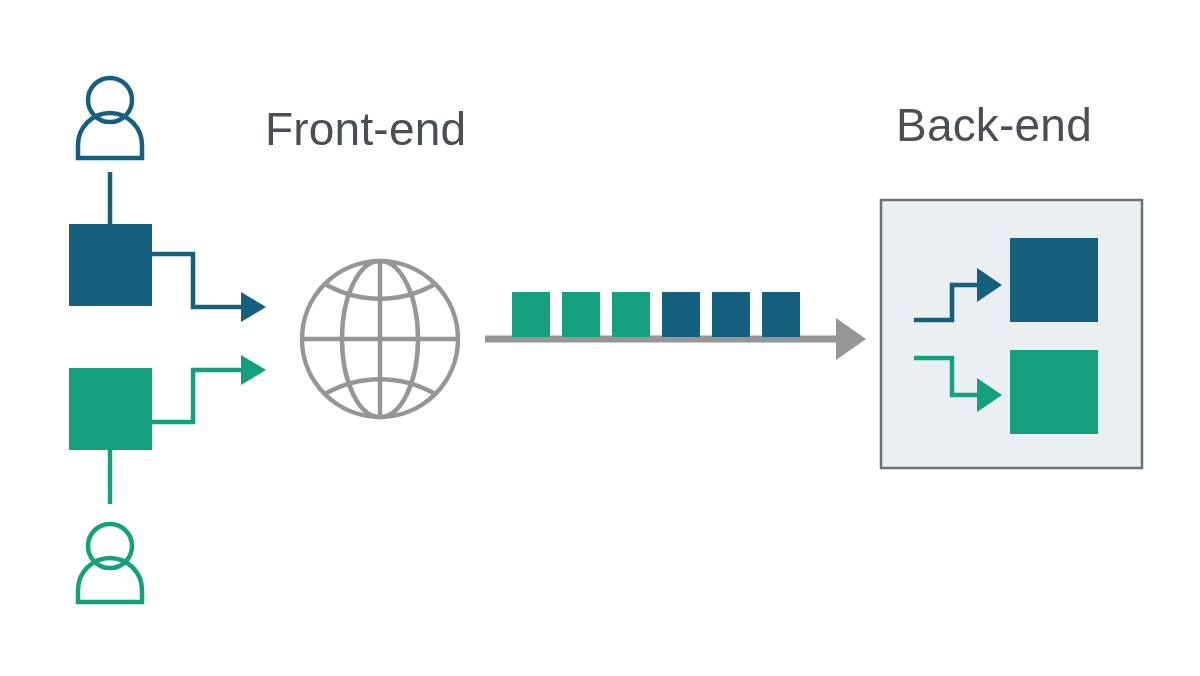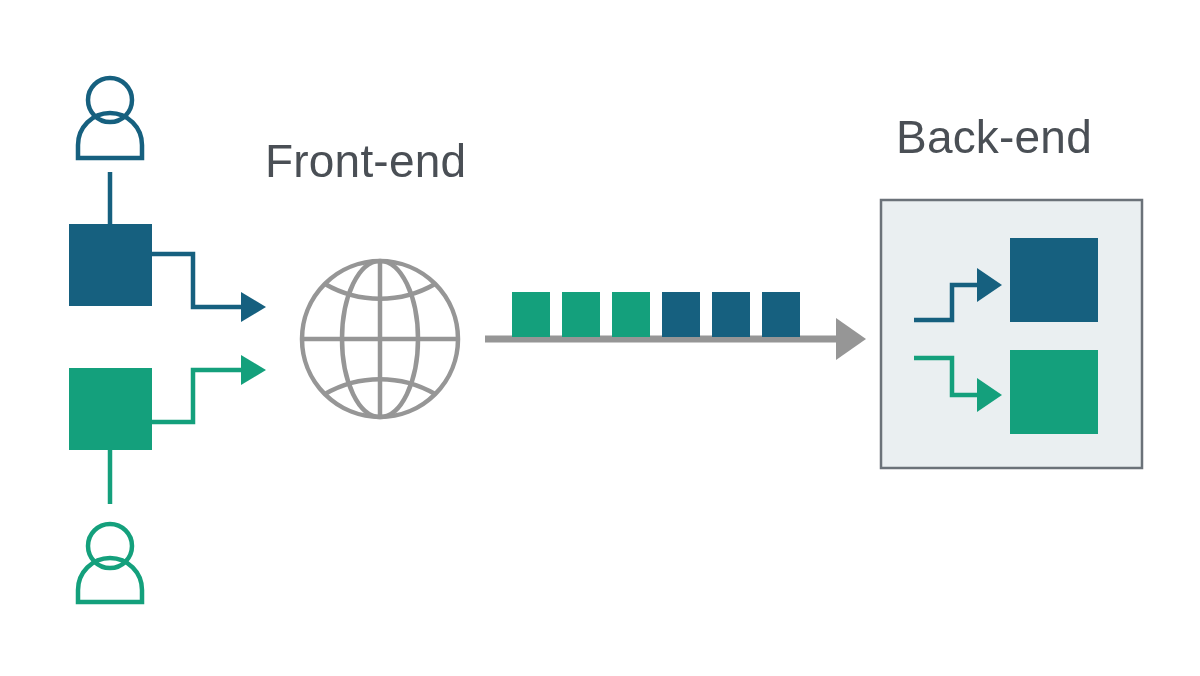--- a/index.html
+++ b/index.html
@@ -31,25 +31,24 @@
     font-size: 46px;
     font-weight: 400;
     color: #4a4f55;
     letter-spacing: 0.2px;
     white-space: nowrap;
     line-height: 1;
   }
   #label-front-end {
     left: 265px;
     top: 106px;
-    margin-top: 32px;
   }
   #label-back-end {
     left: 896px;
-    top: 114px;
+    top: 102px;
   }
 </style>
 </head>
 <body>
 
 <div id="canvas">
 
   <svg id="diagram-svg" viewBox="0 0 1200 676" xmlns="http://www.w3.org/2000/svg">
 
     <g>

